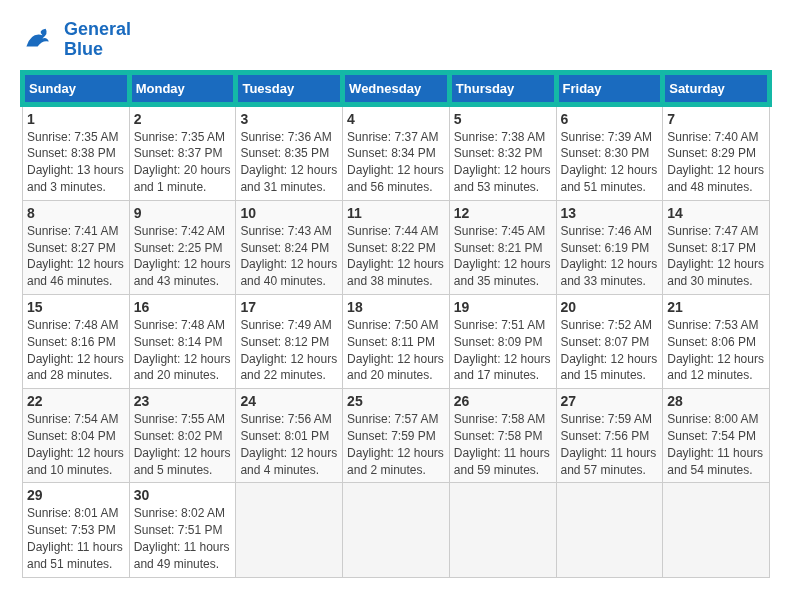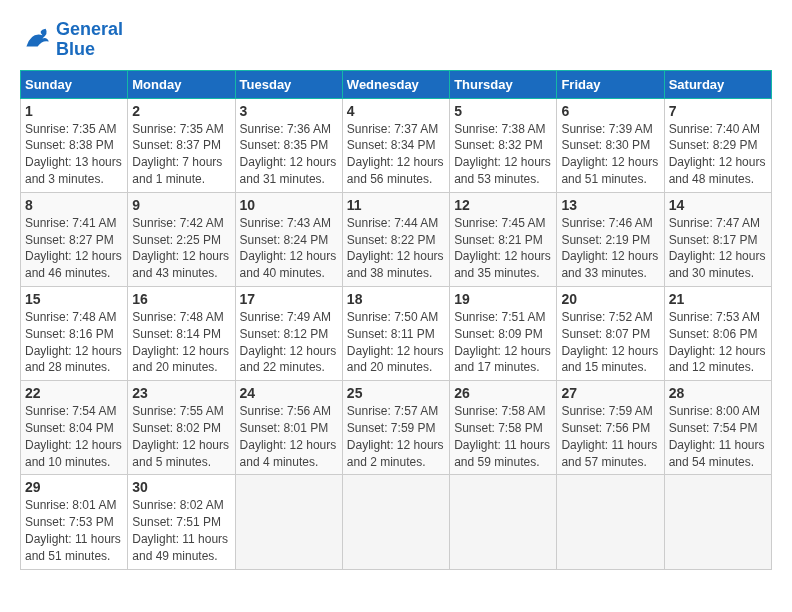--- a/index.html
+++ b/index.html
@@ -12,21 +12,21 @@
     }
     .header {
       display: flex;
       justify-content: space-between;
       align-items: flex-start;
       margin-bottom: 10px;
     }
     .logo {
       display: flex;
       align-items: center;
-      gap: 4px;
+      gap: 12px;
     }
     .logo-text {
       font-size: 18px;
       font-weight: bold;
       color: #333;
       line-height: 1.1;
     }
     .logo-text span {
       color: #1a6bbf;
     }
@@ -51,21 +51,21 @@
       border-collapse: collapse;
       font-size: 11px;
     }
     thead tr th {
       background: #1a6bbf;
       color: #fff;
       padding: 6px 4px;
       text-align: left;
       font-size: 13px;
       font-weight: bold;
-      border: 1px solid #14b8a6;
+      border: 5px solid #14b8a6;
     }
     tbody tr td {
       border: 1px solid #ccc;
       vertical-align: top;
       padding: 4px;
       min-height: 70px;
       width: calc(100% / 7);
     }
     tbody tr td.empty {
       background: #f5f5f5;
@@ -128,21 +128,21 @@
           <div>Sunrise: 7:35 AM</div>
           <div>Sunset: 8:38 PM</div>
           <div>Daylight: 13 hours and 3 minutes.</div>
         </div>
       </td>
         <td>
         <span class="day-num">2</span>
         <div class="day-info">
           <div>Sunrise: 7:35 AM</div>
           <div>Sunset: 8:37 PM</div>
-          <div>Daylight: 7 hours and 1 minute.</div>
+          <div>Daylight: 20 hours and 1 minute.</div>
         </div>
       </td>
         <td>
         <span class="day-num">3</span>
         <div class="day-info">
           <div>Sunrise: 7:36 AM</div>
           <div>Sunset: 8:35 PM</div>
           <div>Daylight: 12 hours and 31 minutes.</div>
         </div>
       </td>
@@ -217,21 +217,21 @@
         <div class="day-info">
           <div>Sunrise: 7:45 AM</div>
           <div>Sunset: 8:21 PM</div>
           <div>Daylight: 12 hours and 35 minutes.</div>
         </div>
       </td>
         <td>
         <span class="day-num">13</span>
         <div class="day-info">
           <div>Sunrise: 7:46 AM</div>
-          <div>Sunset: 2:19 PM</div>
+          <div>Sunset: 6:19 PM</div>
           <div>Daylight: 12 hours and 33 minutes.</div>
         </div>
       </td>
         <td>
         <span class="day-num">14</span>
         <div class="day-info">
           <div>Sunrise: 7:47 AM</div>
           <div>Sunset: 8:17 PM</div>
           <div>Daylight: 12 hours and 30 minutes.</div>
         </div>

